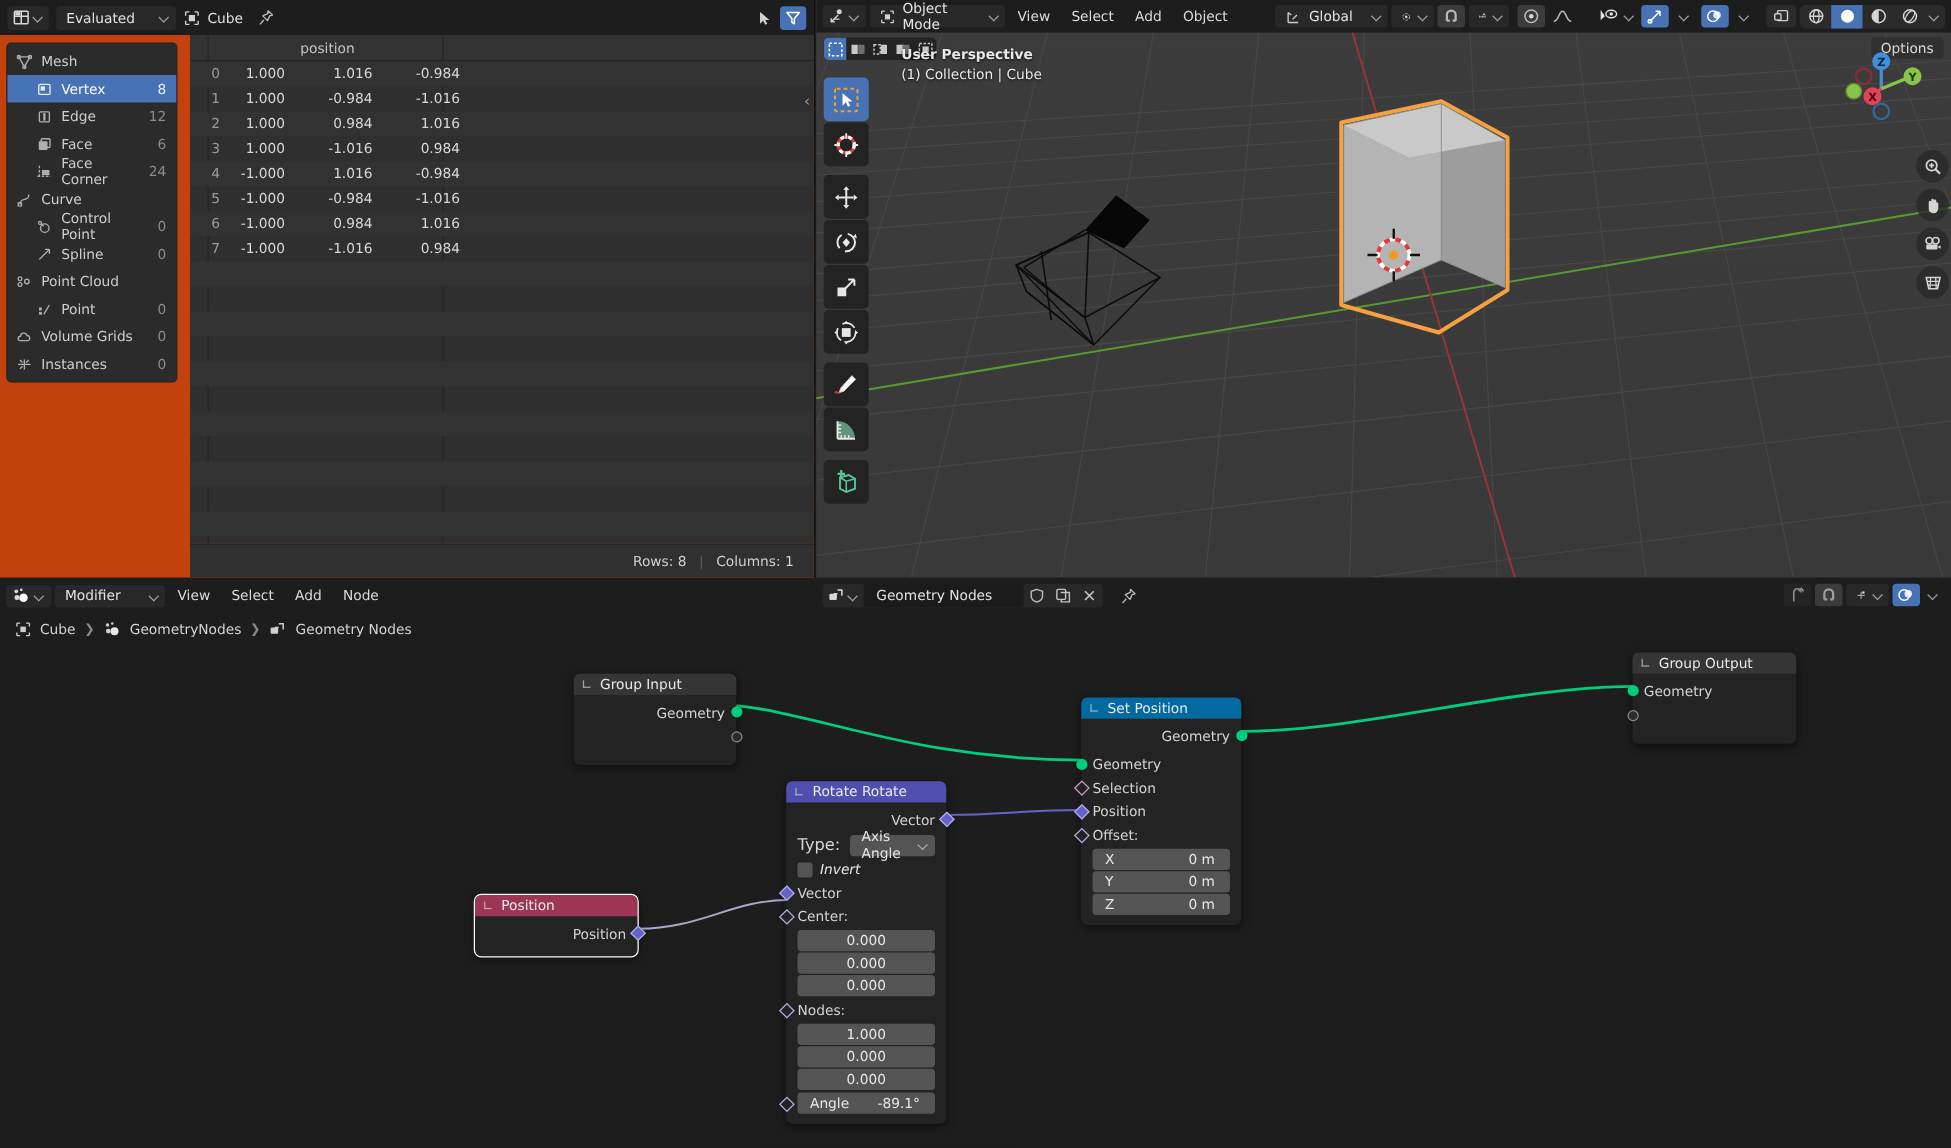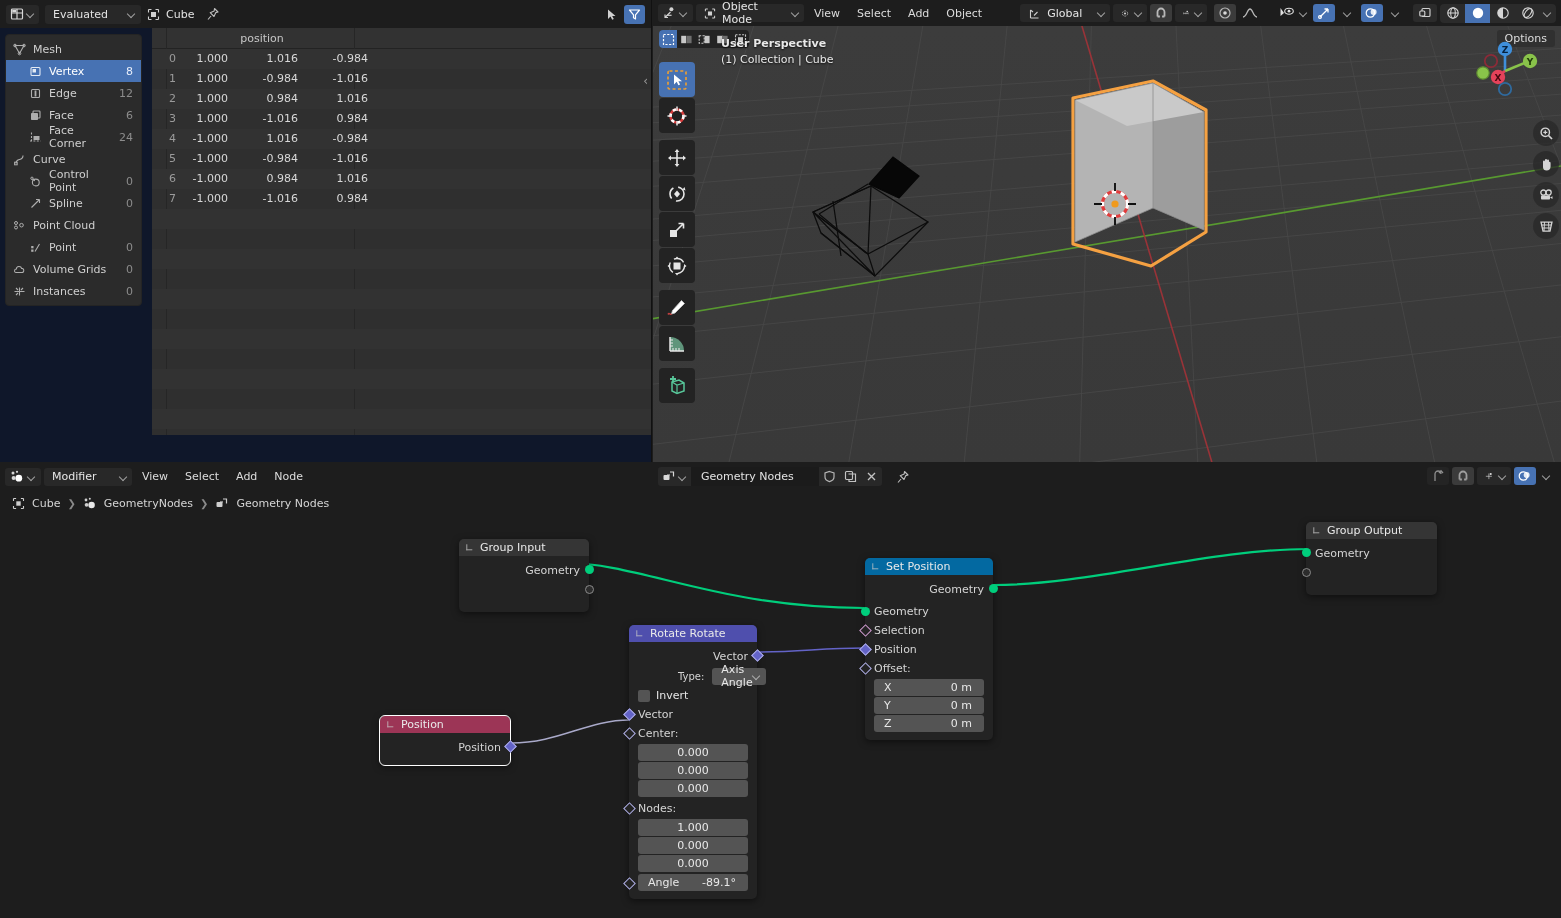--- a/index.html
+++ b/index.html
@@ -48,21 +48,21 @@
     background:#282828; border-radius:3px; height:19px; width:96px;
     display:flex; align-items:center; justify-content:space-between;
     padding:0 5px 0 8px; font-size:11px; color:#e2e2e2;
   }
   .obj-chip { display:flex; align-items:center; gap:6px; font-size:11px; color:#e2e2e2;}
   .ss-rightbtns { margin-left:auto; display:flex; align-items:center; gap:2px; }
   .filter-on { background:#4772b3; border-radius:3px; width:21px;height:19px;
                display:flex;align-items:center;justify-content:center;}
   .filter-off { width:21px;height:19px;display:flex;align-items:center;justify-content:center;}
 
-  #ss-body { position:absolute; left:0; top:28px; right:0; bottom:0; background:#0f172a; }
+  #ss-body { position:absolute; left:0; top:28px; right:0; bottom:0; background:#c2410c; }
 
   #ss-sidebar {
     position:absolute; left:5px; top:6px; width:137px; bottom:auto;
     background:#2b2b2b; border:1px solid #242424; border-radius:4px;
     padding: 3px 0;
   }
   .ds-row {
     height:22px; display:flex; align-items:center; gap:7px;
     padding-left:6px; padding-right:8px; color:#cfcfcf; font-size:11px;
   }
@@ -206,26 +206,26 @@
     display:flex; align-items:center; font-size:11px; color:#e8e8e8;
   }
   .nfield.center { justify-content:center; }
   .nfield .k { padding-left:10px; }
   .nfield .v { margin-left:auto; padding-right:12px; }
   .ndd {
     margin:1px 9px; height:17px; background:#545454; border-radius:3px;
     display:flex; align-items:center; justify-content:flex-start;
     font-size:11px; color:#e8e8e8; padding:0 5px 0 9px;
   }
-  .ncheckrow { height:19px; display:flex; align-items:center; gap:6px; padding:0 9px; font-size:11px;}
+  .ncheckrow { height:19px; display:flex; align-items:center; gap:6px; padding:0 9px; font-size:11px;font-style:italic;}
   .ncheck { width:12px;height:12px;background:#545454;border-radius:2px; }
   .nlabelrow { height:19px; display:flex; align-items:center; font-size:11px;
                color:#d4d4d4; padding:0 9px; position:relative;}
   .typrow { height:20px; display:flex; align-items:center; gap:8px; padding:0 9px;}
-  .typrow .lab { font-size:10px; color:#d4d4d4;margin-left:40px; }
+  .typrow .lab { font-size:13px; color:#d4d4d4; }
   .typrow .ndd { margin:0; flex:1; }
   .edges { position:absolute; left:0; top:0; width:100%; height:100%;
            pointer-events:none; }
 </style>
 </head>
 <body>
 
 <div class="app">
 
   <div id="spreadsheet">
@@ -503,20 +503,25 @@
             <div class="ss-row" style="top: 361px;">
               <div class="cellbg" style="position:absolute;left:0;right:0;top:0;height:20px;"></div>
             </div>
             <div class="ss-row" style="top: 381px;">
               <div class="cellbg" style="position:absolute;left:0;right:0;top:0;height:20px;"></div>
             </div>
           </div>
         <span class="ss-collapse">‹</span>
       </div>
 
+      <div id="ss-footer">
+        <span>Rows: 8</span>
+        <span class="sep">|</span>
+        <span>Columns: 1</span>
+      </div>
     </div>
   </div>
 
   <div id="viewport">
 
     <div id="vp-header">
       <div class="btn">
         <svg width="14" height="14" viewBox="0 0 14 14">
           <circle cx="8.4" cy="3.3" r="2" fill="#d2d2d2"></circle>
           <path d="M2 11.5 L7.5 6 M2 8.5 V11.5 H5" stroke="#d2d2d2" stroke-width="1.15" fill="none"></path>

